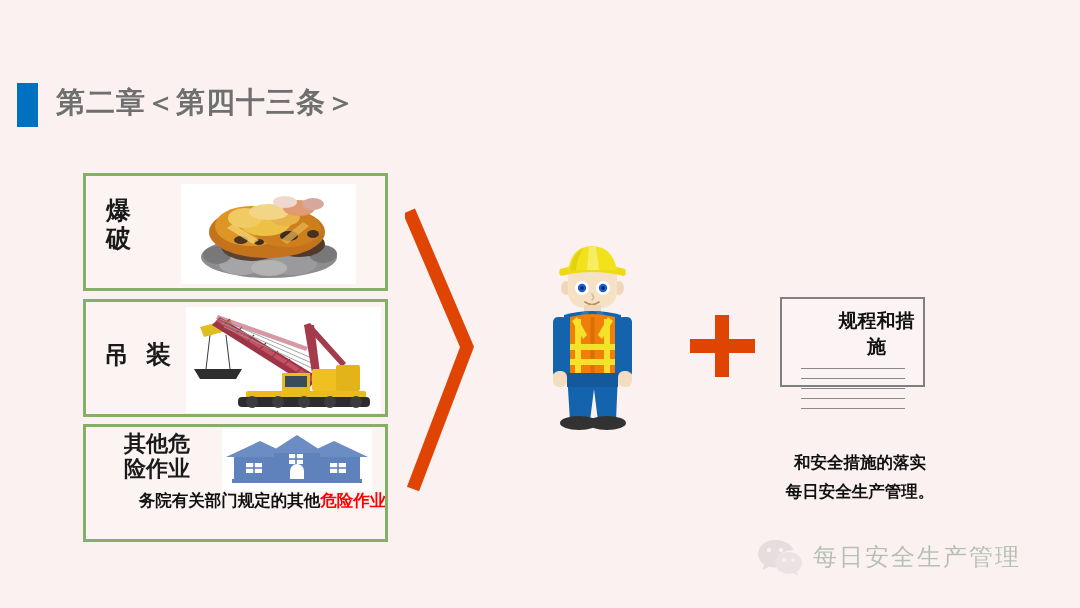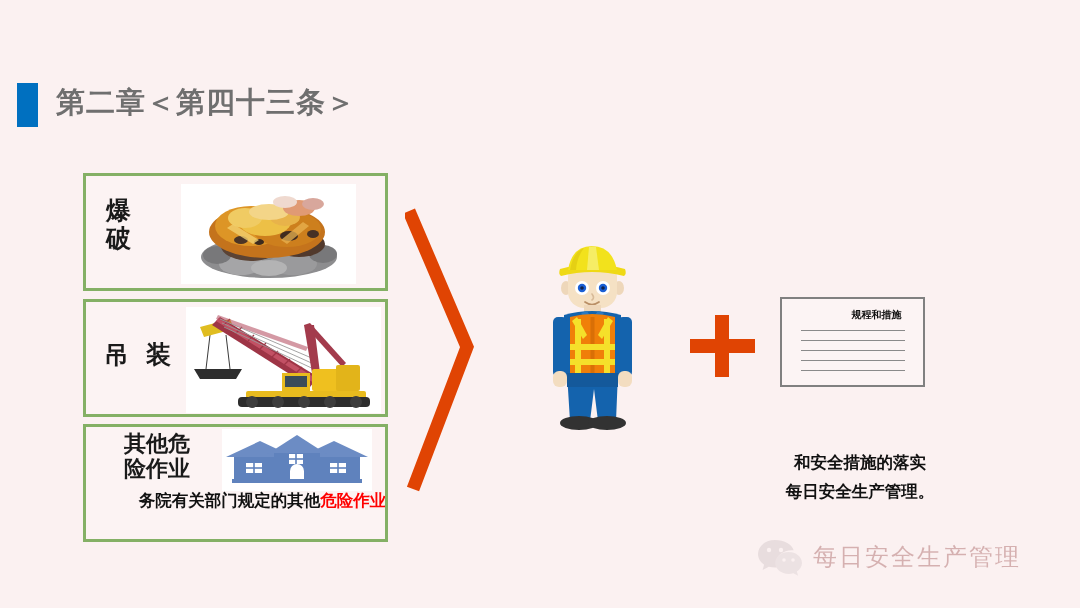--- a/index.html
+++ b/index.html
@@ -184,21 +184,21 @@
     top: 297px;
     width: 145px;
     height: 90px;
     border: 2px solid #808080;
     background: #fcf4f4;
     box-sizing: border-box;
   }
   .doc-title {
     margin-top: 9px;
     text-align: center;
-    font-size: 10px;
+    font-size: 19px;
     font-weight: bold;
     color: #111111;
     padding-left: 48px;
   }
   .doc-lines {
     margin: 8px auto 0 auto;
     width: 104px;
   }
   .doc-line {
     height: 1px;
@@ -222,21 +222,21 @@
     position: absolute;
     left: 757px;
     top: 538px;
     display: flex;
     align-items: center;
     opacity: 0.30;
   }
   .wm-text {
     margin-left: 10px;
     font-size: 24px;
-    color: #7f1d1d;
+    color: #14532d;
     letter-spacing: 2px;
     white-space: nowrap;
   }
 </style>
 </head>
 <body>
 
 <div class="slide">
 
   <div class="title-row">

